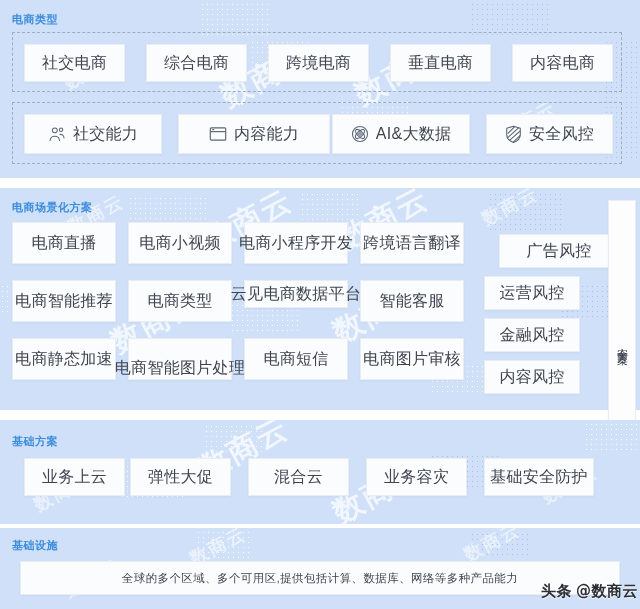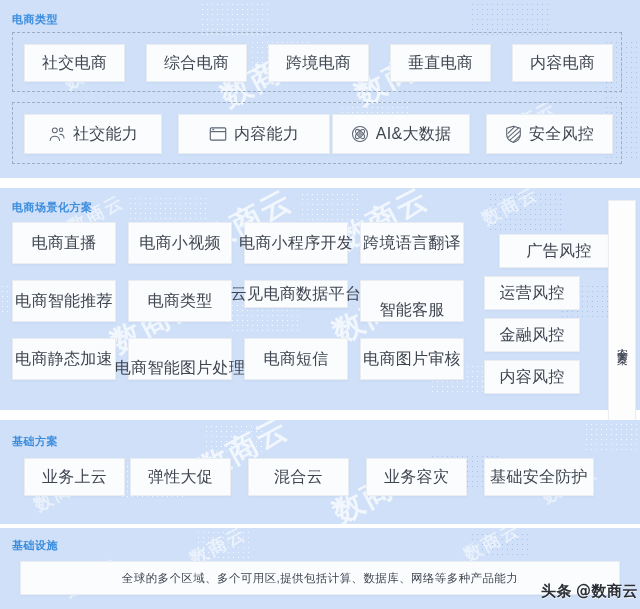--- a/index.html
+++ b/index.html
@@ -236,21 +236,21 @@
 
     <div class="card" style="left:12px;top:92px;width:104px;height:42px;">
       <span>电商智能推荐</span>
     </div>
     <div class="card" style="left:128px;top:92px;width:104px;height:42px;">
       <span>电商类型</span>
     </div>
     <div class="card" style="left:244px;top:92px;width:104px;height:28px;">
       <span>云见电商数据平台</span>
     </div>
-    <div class="card" style="left:360px;top:92px;width:104px;height:42px;align-items:flex-end;">
+    <div class="card" style="left:360px;top:92px;width:104px;height:42px;">
       <span>智能客服</span>
     </div>
 
     <div class="card" style="left:12px;top:150px;width:104px;height:42px;">
       <span>电商静态加速</span>
     </div>
     <div class="card" style="left:128px;top:150px;width:104px;height:42px;align-items:flex-end;">
       <span>电商智能图片处理</span>
     </div>
     <div class="card" style="left:244px;top:150px;width:104px;height:42px;">

